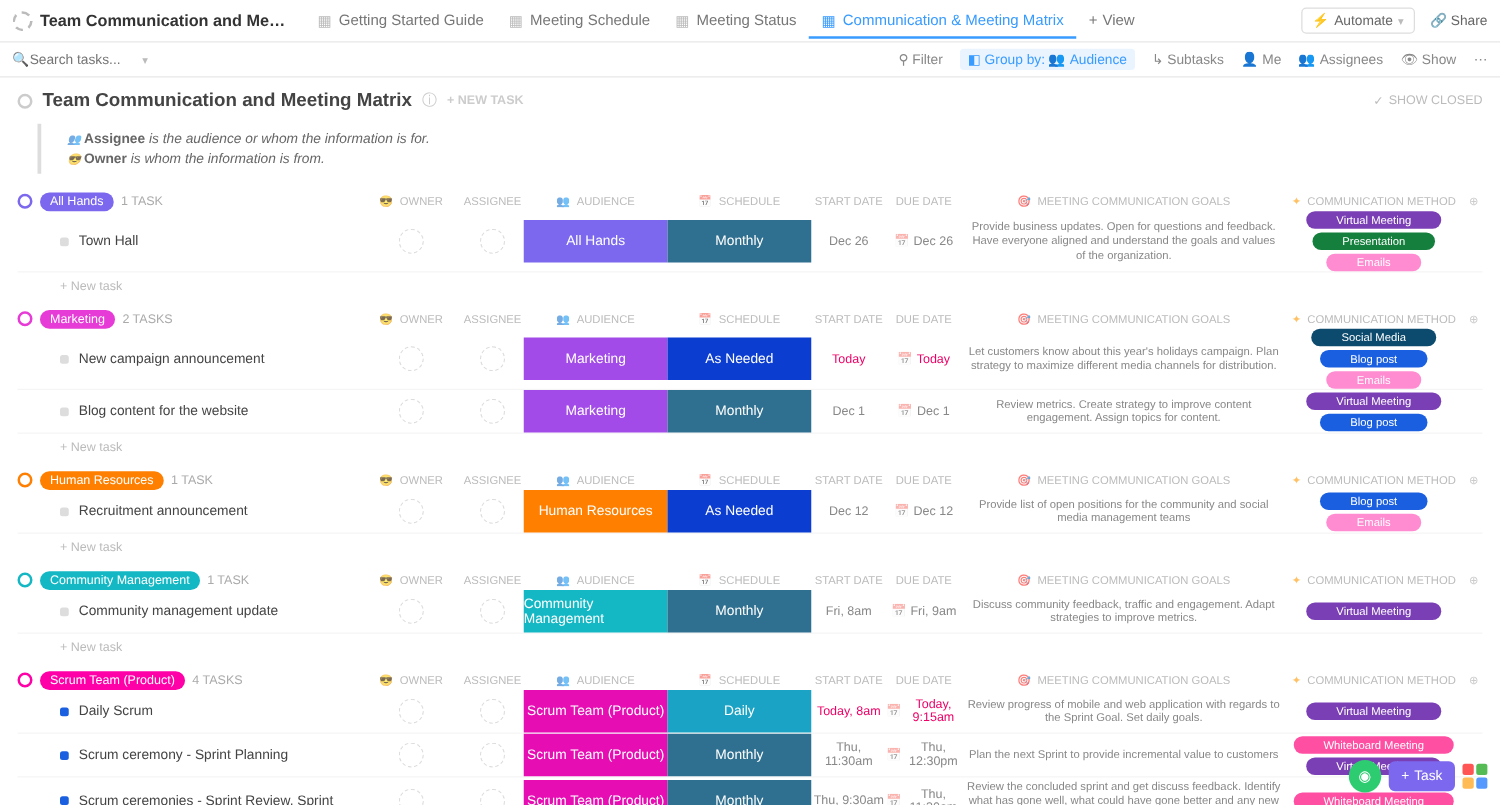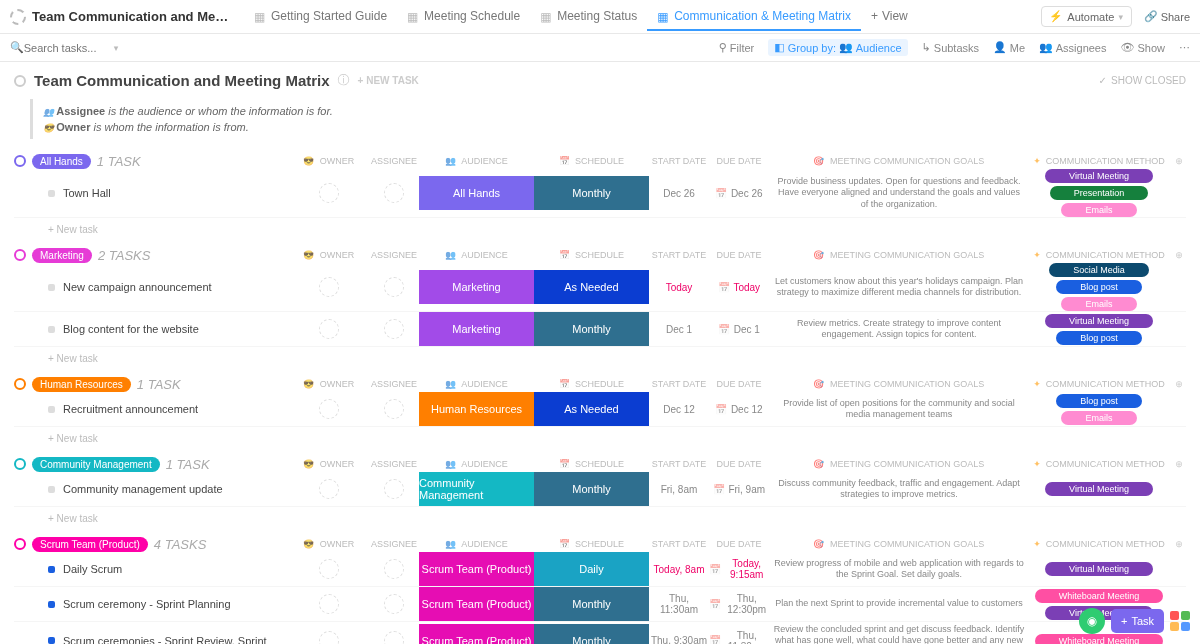--- a/index.html
+++ b/index.html
@@ -18,26 +18,26 @@
 .search-box { display: flex; align-items: center; color: #bbb; font-size: 11px; flex:1;}
 .search-box input { border: none; outline: none; font-size: 11px; color: #888; width: 90px; }
 .tool-right { display: flex; align-items: center; gap: 14px; color: #888; font-size: 11px;}
 .tool-item { display:flex; align-items:center; gap:3px; cursor:pointer;}
 .group-by { background:#eaf4ff; color:#389bff; padding:2px 6px; border-radius:3px;}
 .page-header { padding: 10px 14px; display:flex; align-items:center; justify-content:space-between;}
 .page-title-wrap { display:flex; align-items:center; gap:8px;justify-content:center;}
 .page-title { font-size: 15px; font-weight: 600; color: #444;}
 .new-task-btn { color:#ccc; font-size:10px; font-weight:600;}
 .show-closed { color:#bbb; font-size:10px; display:flex; align-items:center; gap:4px;}
-.desc-block { margin: 0 16px 14px 30px; border-left: 3px solid #ddd; padding: 4px 10px; font-size: 11px; color: #666;}
+.desc-block { margin: 0 16px 14px 30px; border-left: 3px solid #ddd; padding: 4px 21px; font-size: 11px; color: #666;}
 .desc-block .row { padding: 2px 0; font-style: italic;}
 .desc-block b { font-style: normal;}
 .group { margin: 6px 14px 12px 14px;}
 .group-label { padding: 2px 8px; border-radius: 9px; color: #fff; font-size: 10px; font-weight:500;}
-.task-count { font-size: 13px; color: #aaa; font-style: italic; }
+.task-count { font-size: 10px; color: #aaa; }
 .cols { display:grid; grid-template-columns: 275px 80px 50px 115px 115px 60px 60px 260px 140px 20px; align-items:center; font-size:9px; color:#bbb; text-transform:uppercase;}
 .col-h { text-align:center; padding:3px 2px; display:flex; align-items:center; justify-content:center; gap:3px;}
 .task-row { display:grid; grid-template-columns: 275px 80px 50px 115px 115px 60px 60px 260px 140px 20px; align-items:center; min-height:34px; border-bottom:1px solid #f5f5f5; font-size:11px;}
 .task-row:first-of-type { border-top:1px solid #f0f0f0;}
 .task-name { display:flex; align-items:center; gap:8px; padding-left: 34px; color:#444;}
 .status-dot { width:7px; height:7px; border-radius:2px; background:#ddd;}
 .owner-cell, .assignee-cell { display:flex; justify-content:center;}
 .avatar-ph { width:20px; height:20px; border-radius:50%; border:1px dashed #ddd; position:relative;}
 .audience-cell, .schedule-cell { height:34px; display:flex; align-items:center; justify-content:center; color:#fff; font-size:11px; }
 .date-cell { text-align:center; font-size:10px; color:#888; display:flex; align-items:center; justify-content:center; gap:3px;}

